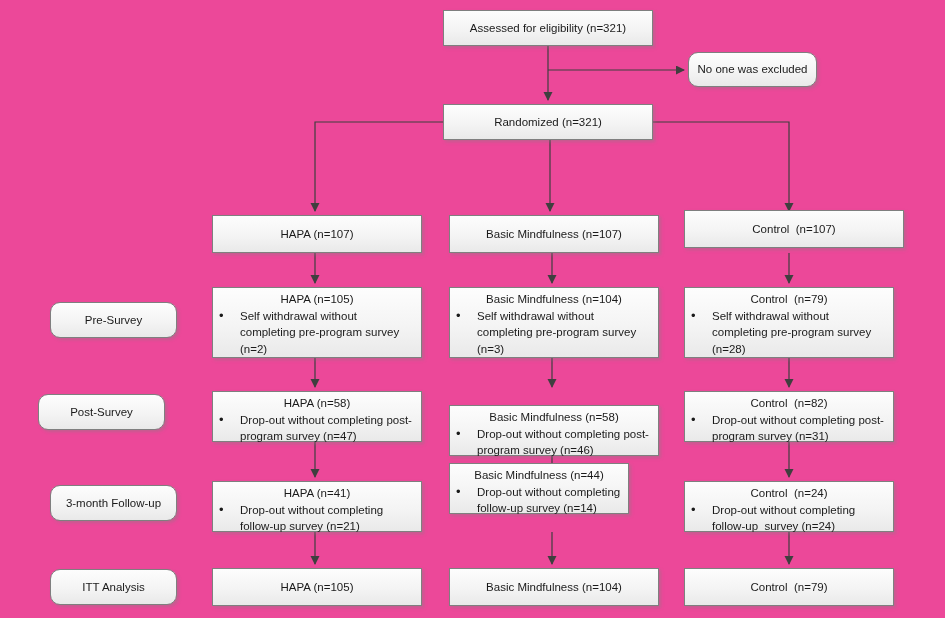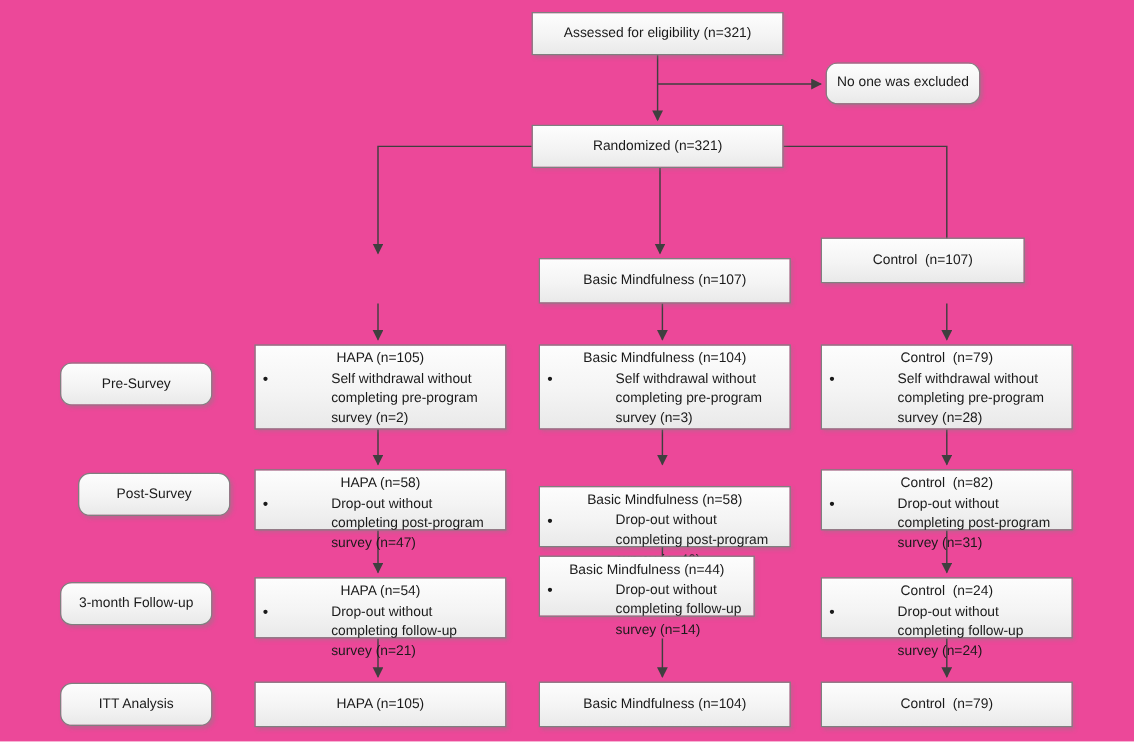--- a/index.html
+++ b/index.html
@@ -13,21 +13,21 @@
     border:1px solid var(--box-border,#7f7f7f);
     background:linear-gradient(180deg,#fdfdfd 0%,#f4f4f4 55%,#e9e9e9 100%);
     box-shadow:2px 2px 3px rgba(130,130,130,.38);
     font-size:11.5px;line-height:16.5px;
   }
   .center{display:flex;align-items:center;justify-content:center;text-align:center;}
   .rounded{border-radius:10px;}
   .title{text-align:center;white-space:pre-wrap;padding-top:3px;}
   .bullet{display:flex;align-items:flex-start;padding-right:6px;}
   .dot{flex:none;width:21px;padding-left:6px;text-align:left;font-size:13px;}
-  .note{flex:1;white-space:pre-wrap;text-align:left;margin-left:36px;}
+  .note{flex:1;white-space:pre-wrap;text-align:left;}
   .lbl{white-space:pre-wrap;}
 </style>
 </head>
 <body>
 
 <div class="canvas">
 
   <svg class="wires" viewBox="0 0 945 618" xmlns="http://www.w3.org/2000/svg">
     <defs>
       <marker id="arr" markerUnits="userSpaceOnUse" markerWidth="12" markerHeight="12" refX="8" refY="4.5" orient="auto">
@@ -66,46 +66,49 @@
     <span class="lbl">No one was excluded</span>
   </div>
 
   <div class="box center" style="left:443px;top:104px;width:210px;height:36px">
     <span class="lbl">Randomized (n=321)</span>
   </div>
 
   <div class="box center rounded" style="left:50px;top:302px;width:127px;height:36px">
     <span class="lbl">Pre-Survey</span>
   </div>
-  <div class="box center rounded" style="left:65px;top:394px;width:127px;height:36px">
+  <div class="box center rounded" style="left:38px;top:394px;width:127px;height:36px">
     <span class="lbl">Post-Survey</span>
   </div>
   <div class="box center rounded" style="left:50px;top:485px;width:127px;height:36px">
     <span class="lbl">3-month Follow-up</span>
   </div>
   <div class="box center rounded" style="left:50px;top:569px;width:127px;height:36px">
     <span class="lbl">ITT Analysis</span>
   </div>
 
+  <div class="box center" style="left:212px;top:215px;width:210px;height:38px">
+    <span class="lbl">HAPA (n=107)</span>
+  </div>
   <div class="box" style="left:212px;top:287px;width:210px;height:71px">
     <div class="title">HAPA (n=105)</div>
     <div class="bullet">
       <span class="dot">•</span>
       <span class="note">Self withdrawal without completing pre-program survey (n=2)</span>
     </div>
   </div>
   <div class="box" style="left:212px;top:391px;width:210px;height:51px">
     <div class="title">HAPA (n=58)</div>
     <div class="bullet">
       <span class="dot">•</span>
       <span class="note">Drop-out without completing post-program survey (n=47)</span>
     </div>
   </div>
   <div class="box" style="left:212px;top:481px;width:210px;height:51px">
-    <div class="title">HAPA (n=54)</div>
+    <div class="title">HAPA (n=41)</div>
     <div class="bullet">
       <span class="dot">•</span>
       <span class="note">Drop-out without completing follow-up survey (n=21)</span>
     </div>
   </div>
   <div class="box center" style="left:212px;top:568px;width:210px;height:38px">
     <span class="lbl">HAPA (n=105)</span>
   </div>
 
   <div class="box center" style="left:449px;top:215px;width:210px;height:38px">
@@ -129,21 +132,21 @@
     <div class="title">Basic Mindfulness (n=44)</div>
     <div class="bullet">
       <span class="dot">•</span>
       <span class="note">Drop-out without completing follow-up survey (n=14)</span>
     </div>
   </div>
   <div class="box center" style="left:449px;top:568px;width:210px;height:38px">
     <span class="lbl">Basic Mindfulness (n=104)</span>
   </div>
 
-  <div class="box center" style="left:684px;top:198px;width:170px;height:38px">
+  <div class="box center" style="left:684px;top:210px;width:220px;height:38px">
     <span class="lbl">Control  (n=107)</span>
   </div>
   <div class="box" style="left:684px;top:287px;width:210px;height:71px">
     <div class="title">Control  (n=79)</div>
     <div class="bullet">
       <span class="dot">•</span>
       <span class="note">Self withdrawal without completing pre-program survey (n=28)</span>
     </div>
   </div>
   <div class="box" style="left:684px;top:391px;width:210px;height:51px">

